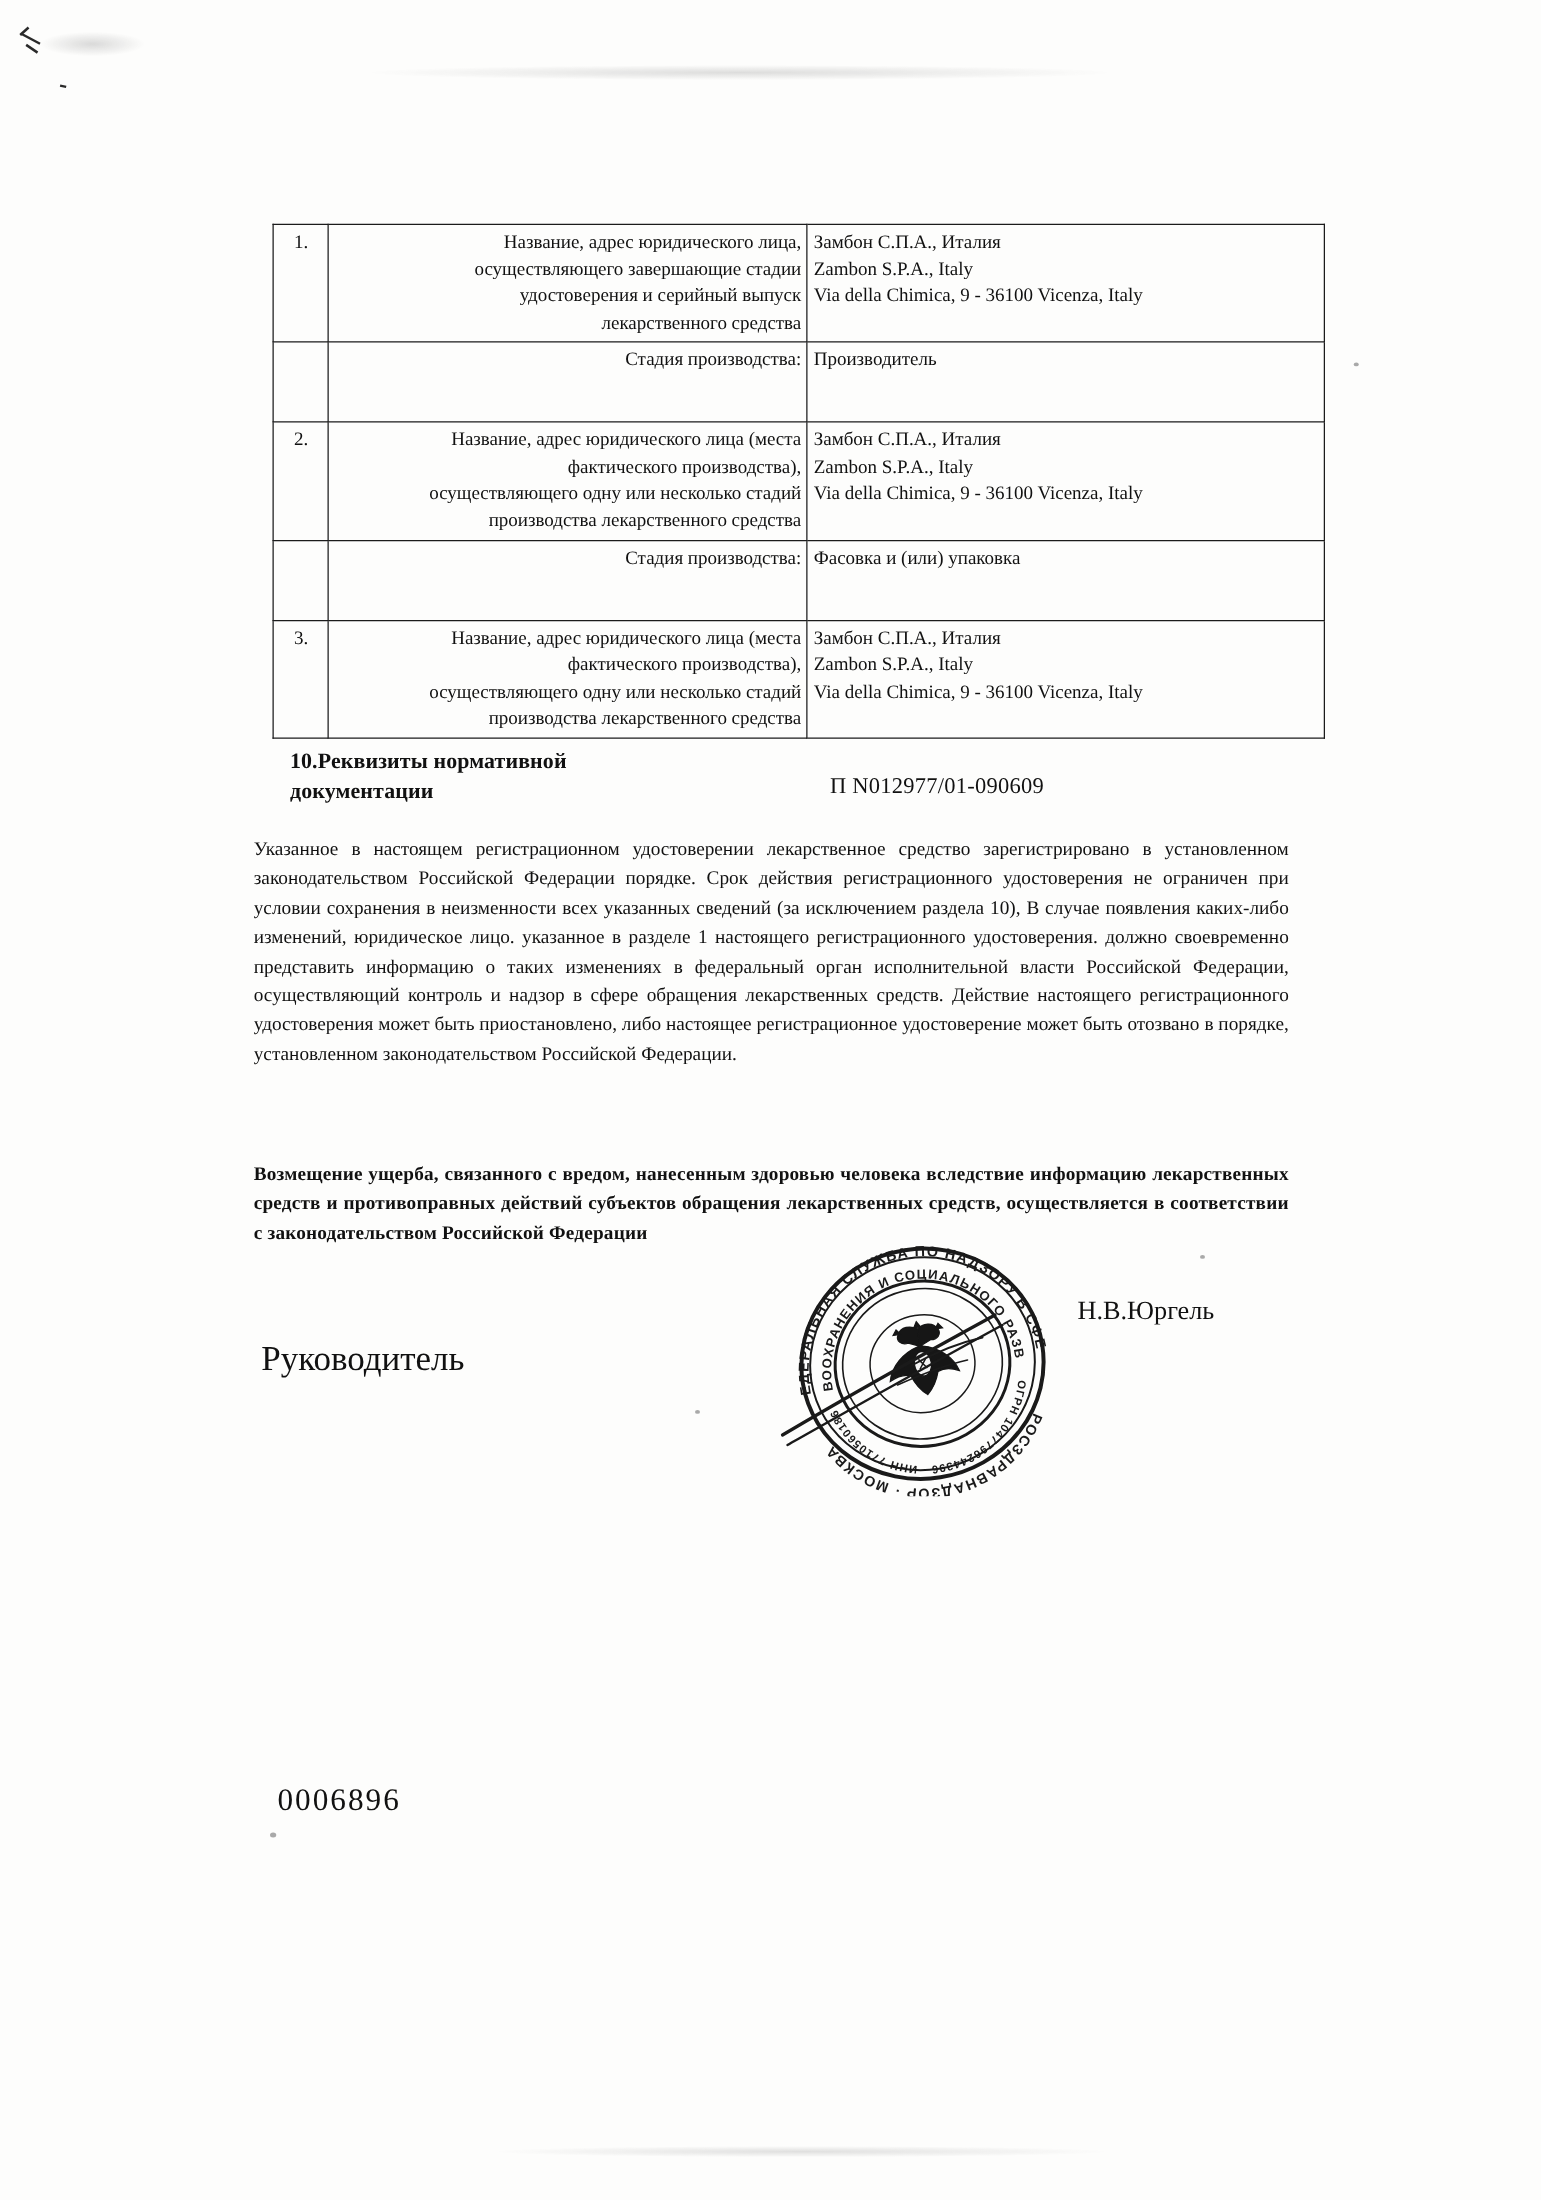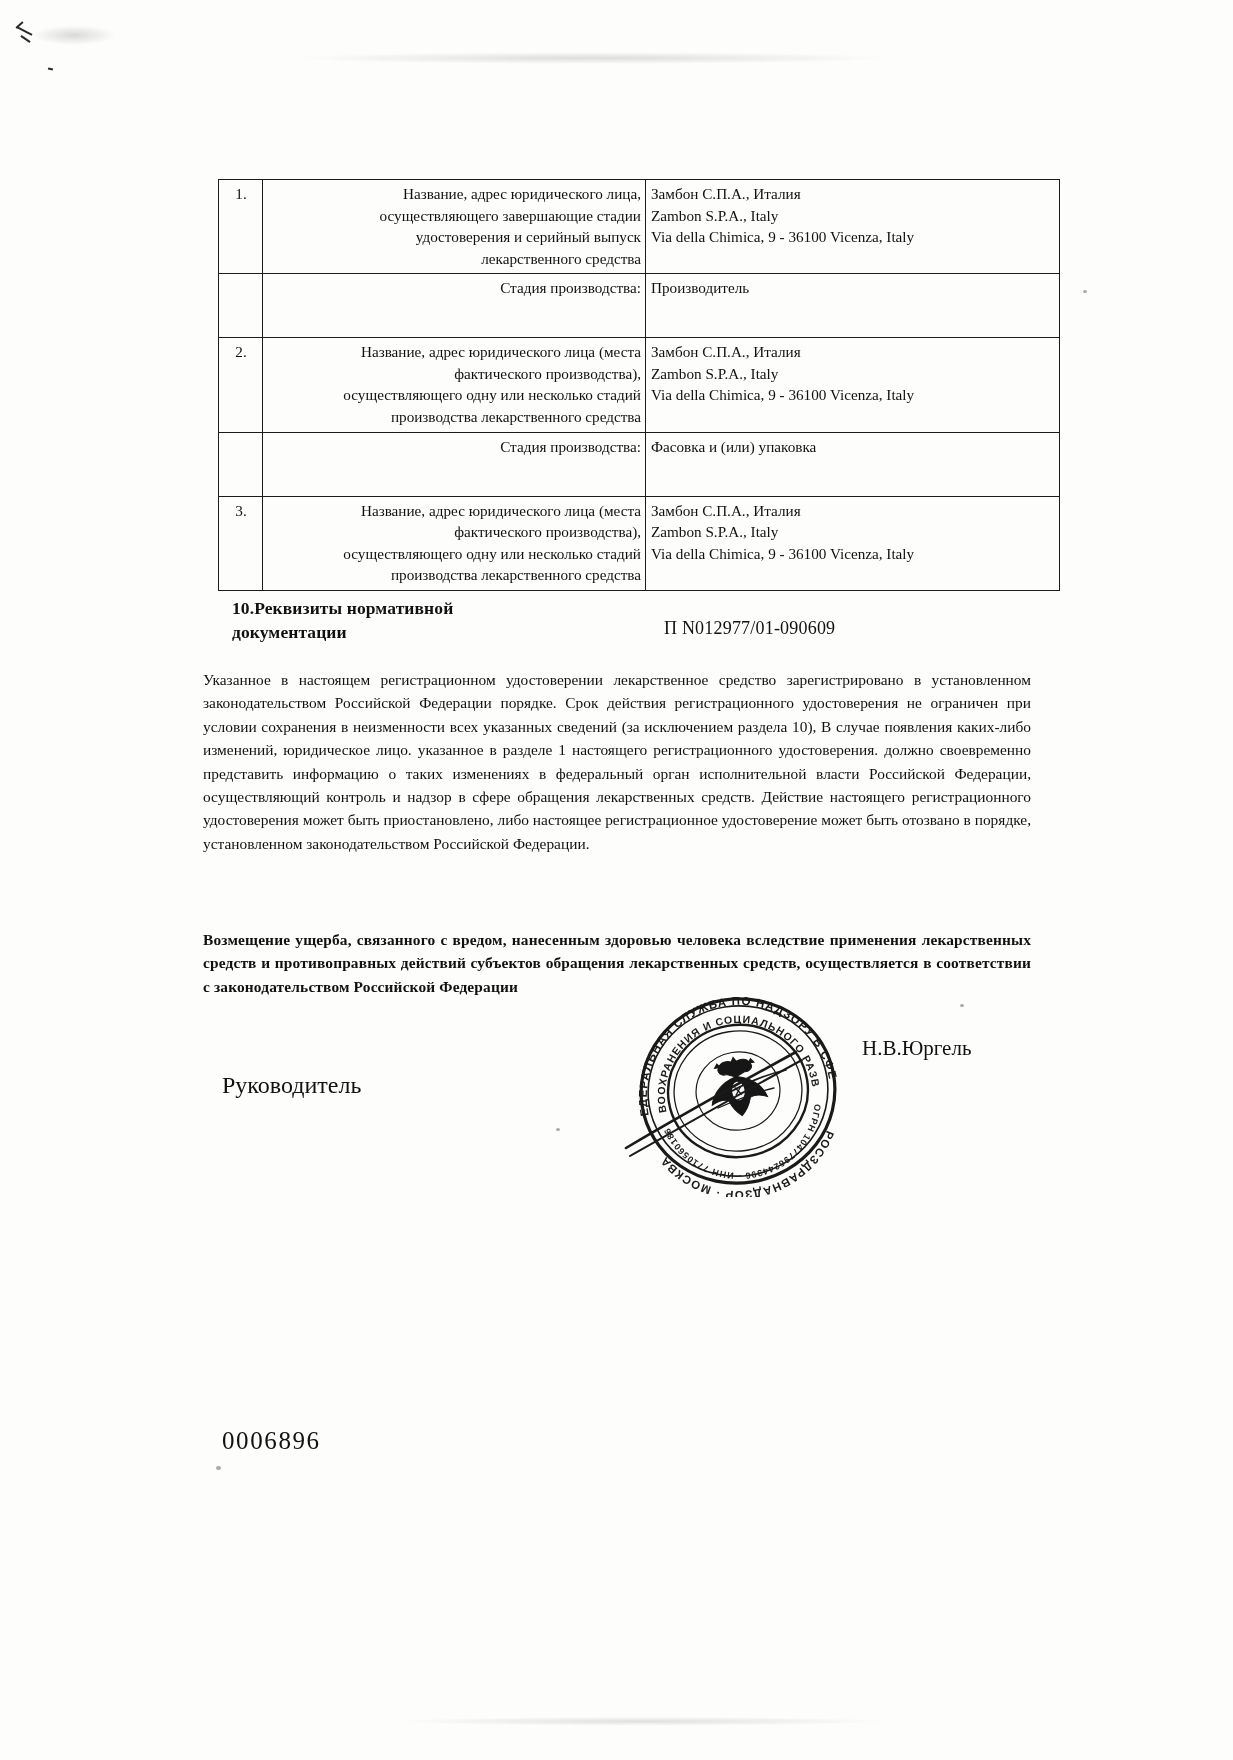--- a/index.html
+++ b/index.html
@@ -108,23 +108,23 @@
     font-size: 15.4px;
     line-height: 1.52;
     text-align: justify;
   }
   #par-main  { top: 668px; }
   #par-bold  { top: 928px; font-weight: bold; letter-spacing: .15px; }
 
   
   .sig-role {
     position: absolute;
-    left: 222px;
+    left: 209px;
     top: 1072px;
-    font-size: 24px;
+    font-size: 28px;
   }
   .sig-name {
     position: absolute;
     left: 862px;
     top: 1036px;
     font-size: 21px;
     white-space: nowrap;
   }
 
   
@@ -233,21 +233,21 @@
           <span class="cell-line">Via della Chimica, 9 - 36100 Vicenza, Italy</span>
         </td>
       </tr>
     </tbody>
   </table>
 
   <div class="section-head">10.Реквизиты нормативной документации</div>
   <div class="reg-number">П N012977/01-090609</div>
 
   <div class="body-par" id="par-main">Указанное в настоящем регистрационном удостоверении лекарственное средство зарегистрировано в установленном законодательством Российской Федерации порядке. Срок действия регистрационного удостоверения не ограничен при условии сохранения в неизменности всех указанных сведений (за исключением раздела 10), В случае появления каких-либо изменений, юридическое лицо. указанное в разделе 1 настоящего регистрационного удостоверения. должно своевременно представить информацию о таких изменениях в федеральный орган исполнительной власти Российской Федерации, осуществляющий контроль и надзор в сфере обращения лекарственных средств. Действие настоящего регистрационного удостоверения может быть приостановлено, либо настоящее регистрационное удостоверение может быть отозвано в порядке, установленном законодательством Российской Федерации.</div>
-  <div class="body-par" id="par-bold">Возмещение ущерба, связанного с вредом, нанесенным здоровью человека вследствие применения лекарственных средств и противоправных действий субъектов обращения лекарственных средств, осуществляется в соответствии с законодательством Российской Федерации</div>
+  <div class="body-par" id="par-bold">Возмещение ущерба, связанного с вредом, нанесенным здоровью человека вследствие информацию лекарственных средств и противоправных действий субъектов обращения лекарственных средств, осуществляется в соответствии с законодательством Российской Федерации</div>
 
   <div class="seal">
     <svg class="seal-svg" viewBox="0 0 228 212">
       <defs>
         <path id="arcOuterTop" d="M 22,112 A 92,92 0 0 1 206,112" fill="none"></path>
         <path id="arcOuterBot" d="M 208,112 A 94,94 0 0 1 20,112" fill="none"></path>
         <path id="arcMidTop" d="M 40,112 A 74,74 0 0 1 188,112" fill="none"></path>
         <path id="arcMidBot" d="M 190,112 A 76,76 0 0 1 38,112" fill="none"></path>
       </defs>
 

